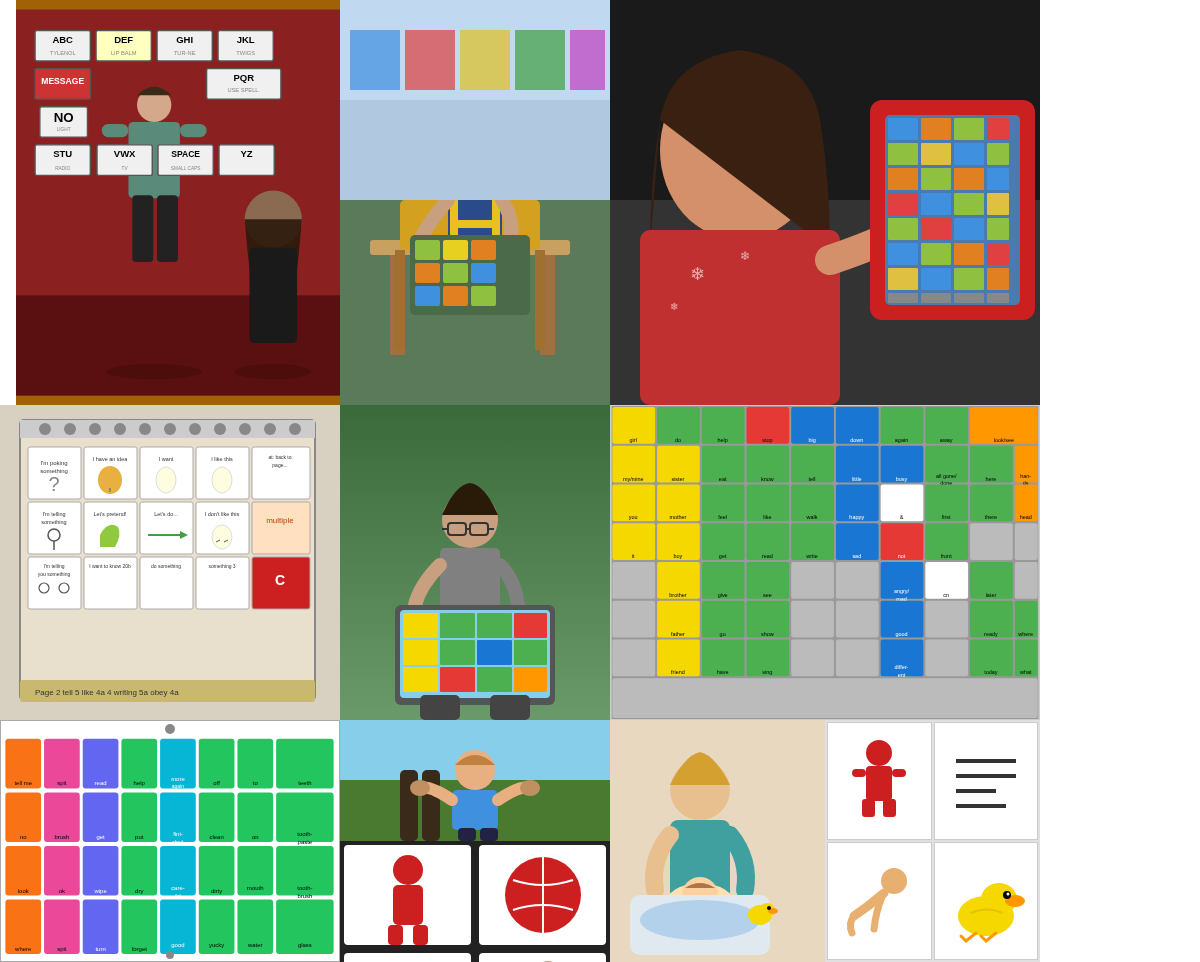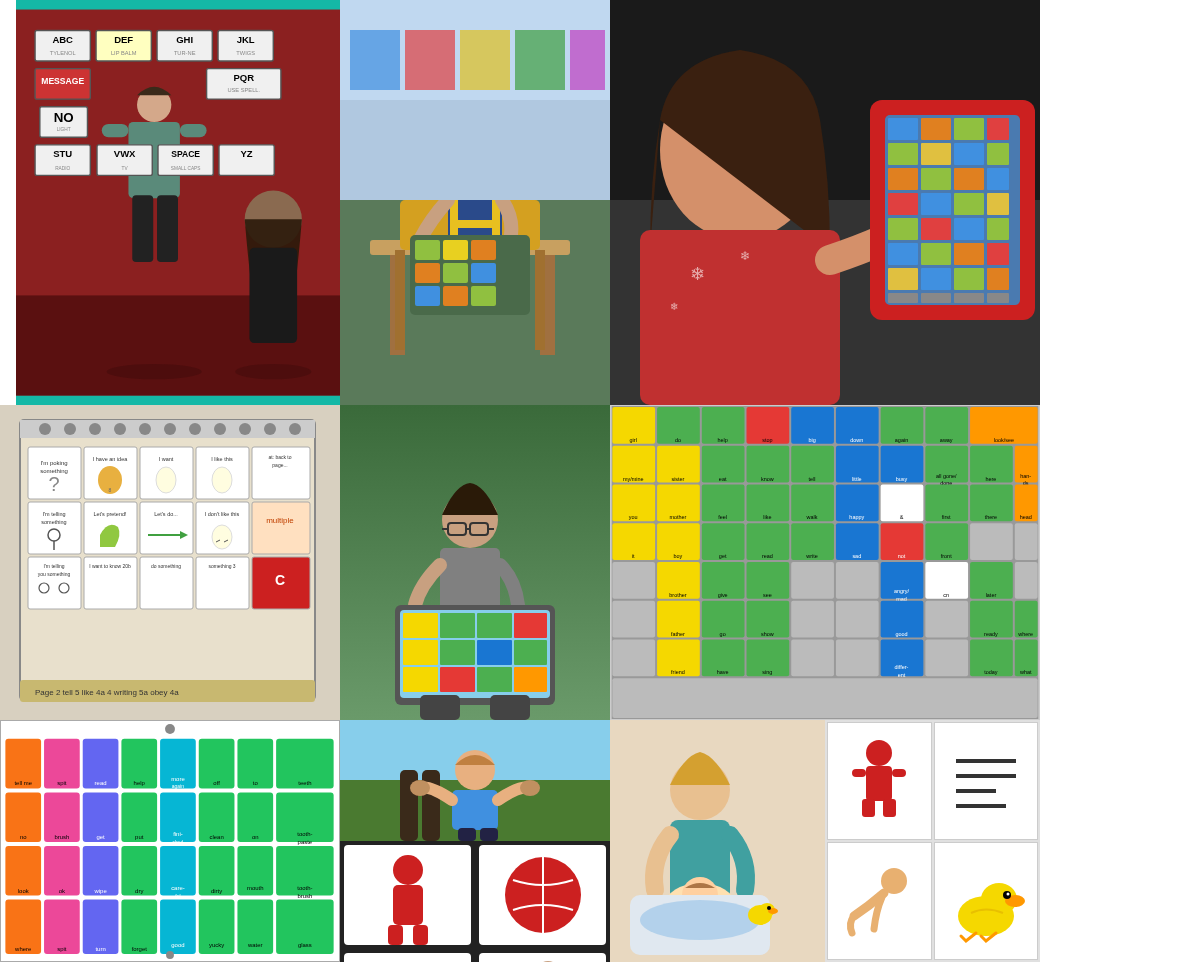--- a/index.html
+++ b/index.html
@@ -17,21 +17,21 @@
       grid-template-rows: 405px 315px 242px;
       gap: 0;
       width: 1200px;
       height: 962px;
     }
 
     
     .cell-top-left {
       grid-column: 1;
       grid-row: 1;
-      background: #14b8a6;
+      background: #a16207;
       position: relative;
       overflow: hidden;
       margin-left: 16px;
     }
 
     .cell-top-mid {
       grid-column: 2;
       grid-row: 1;
       background: #4a7a9b;
       position: relative;

